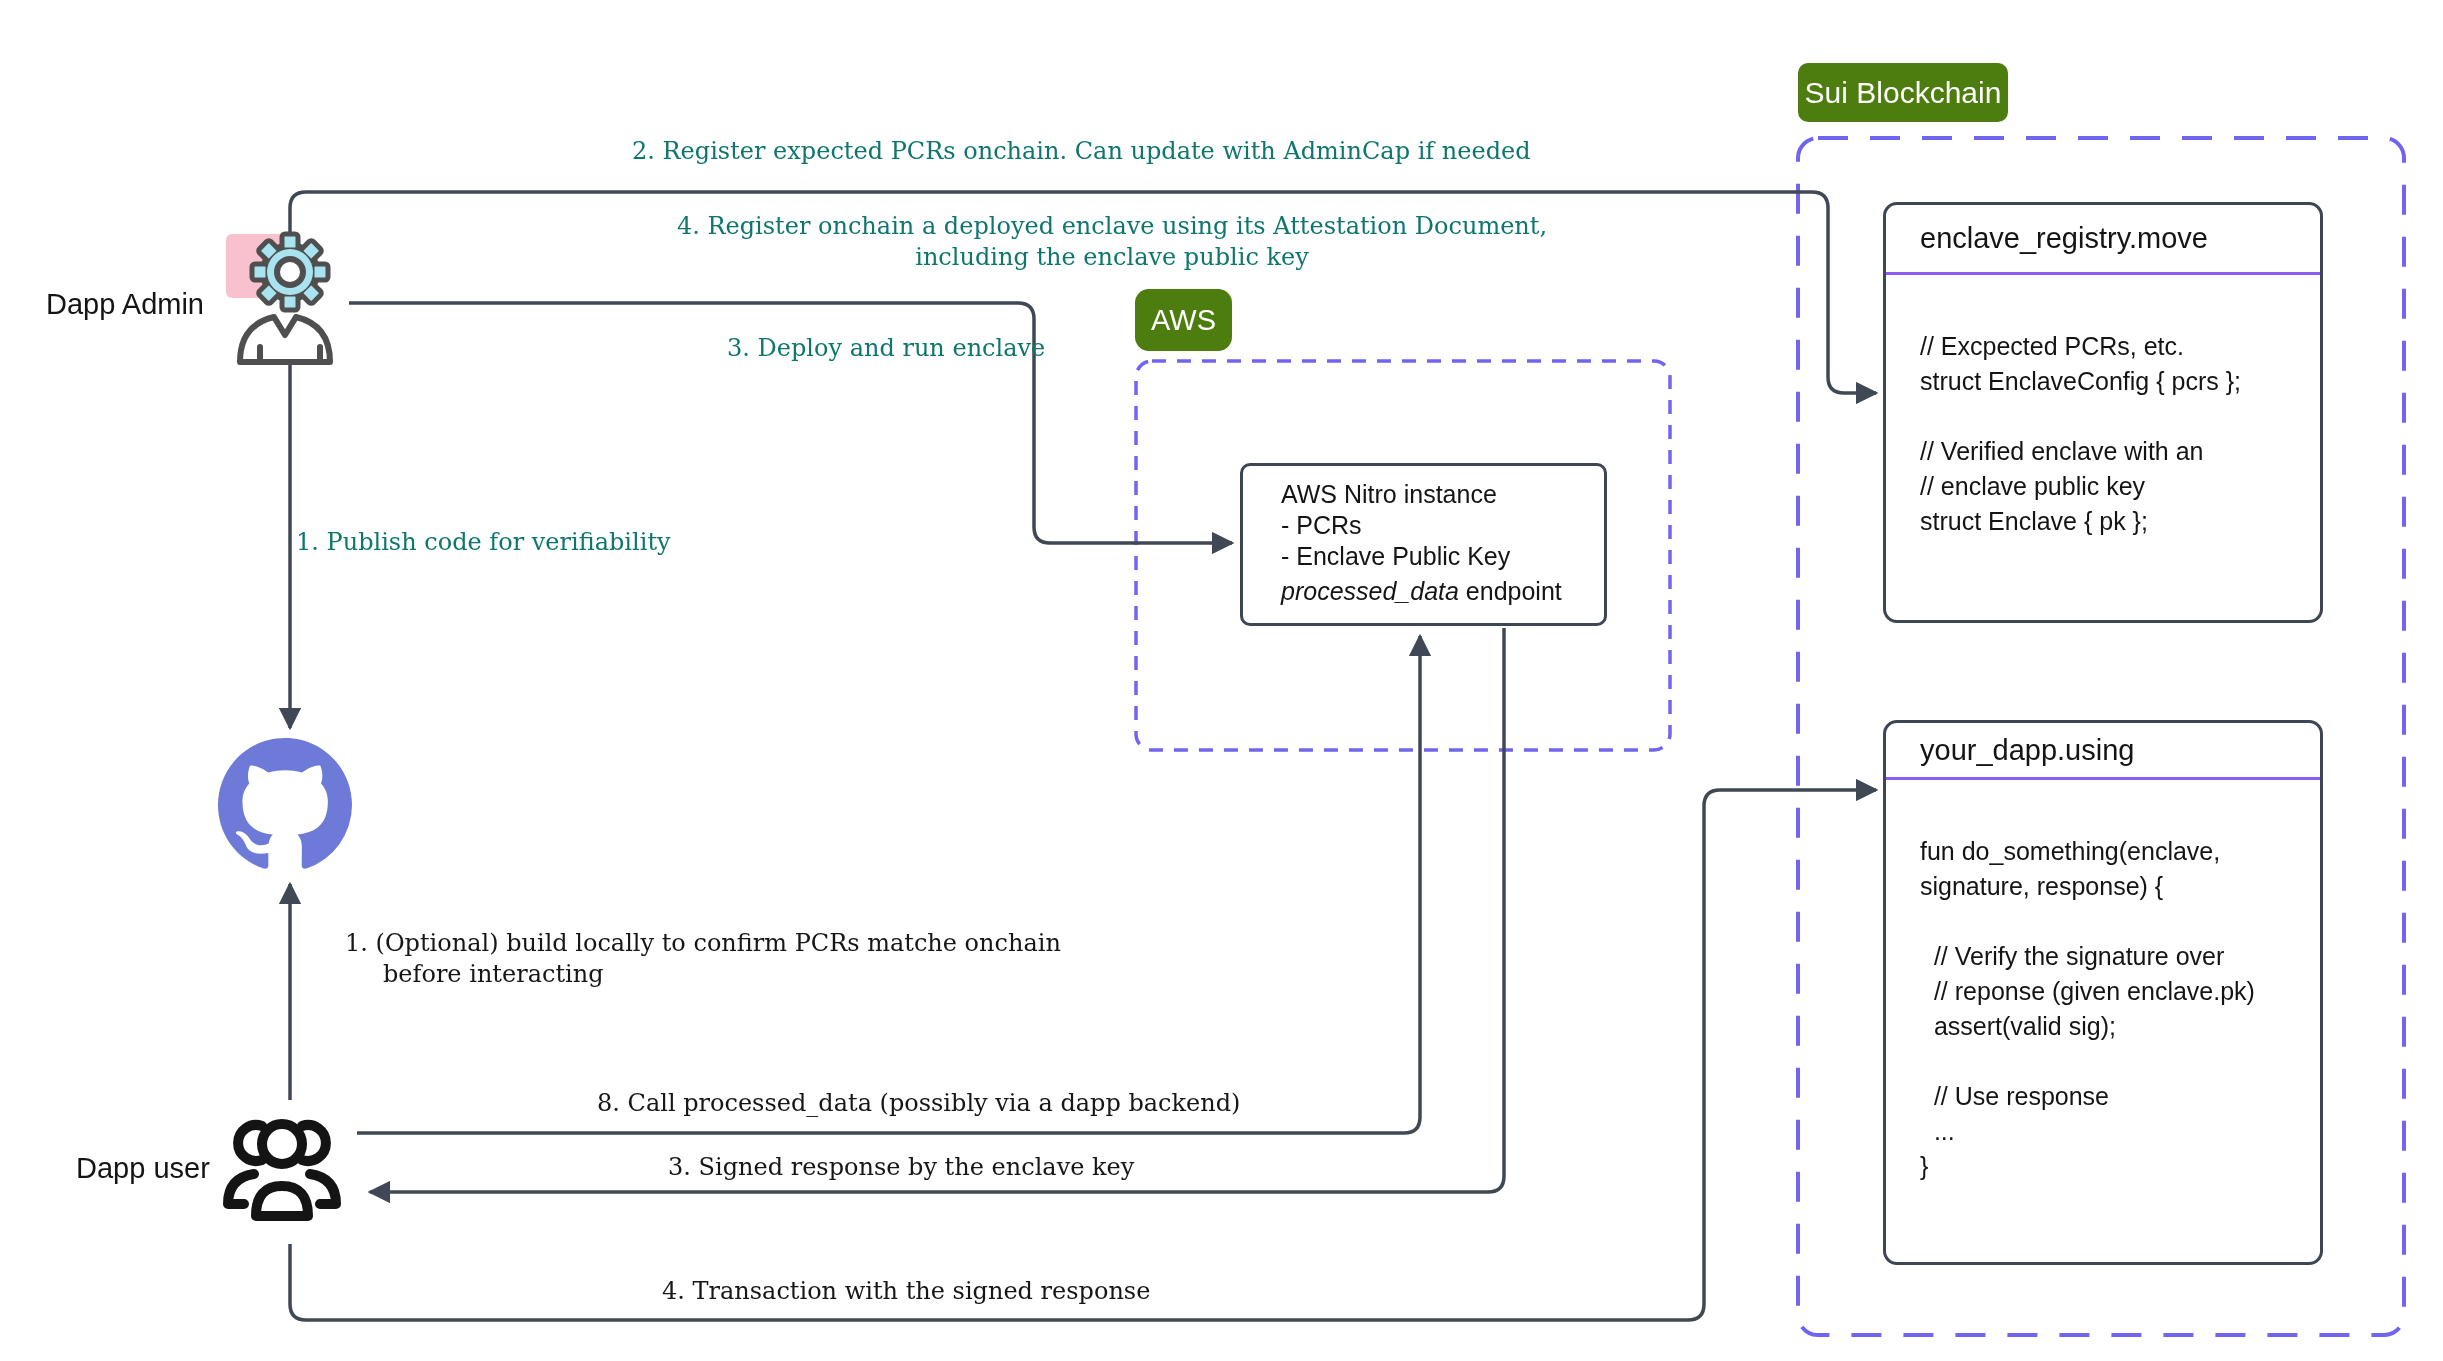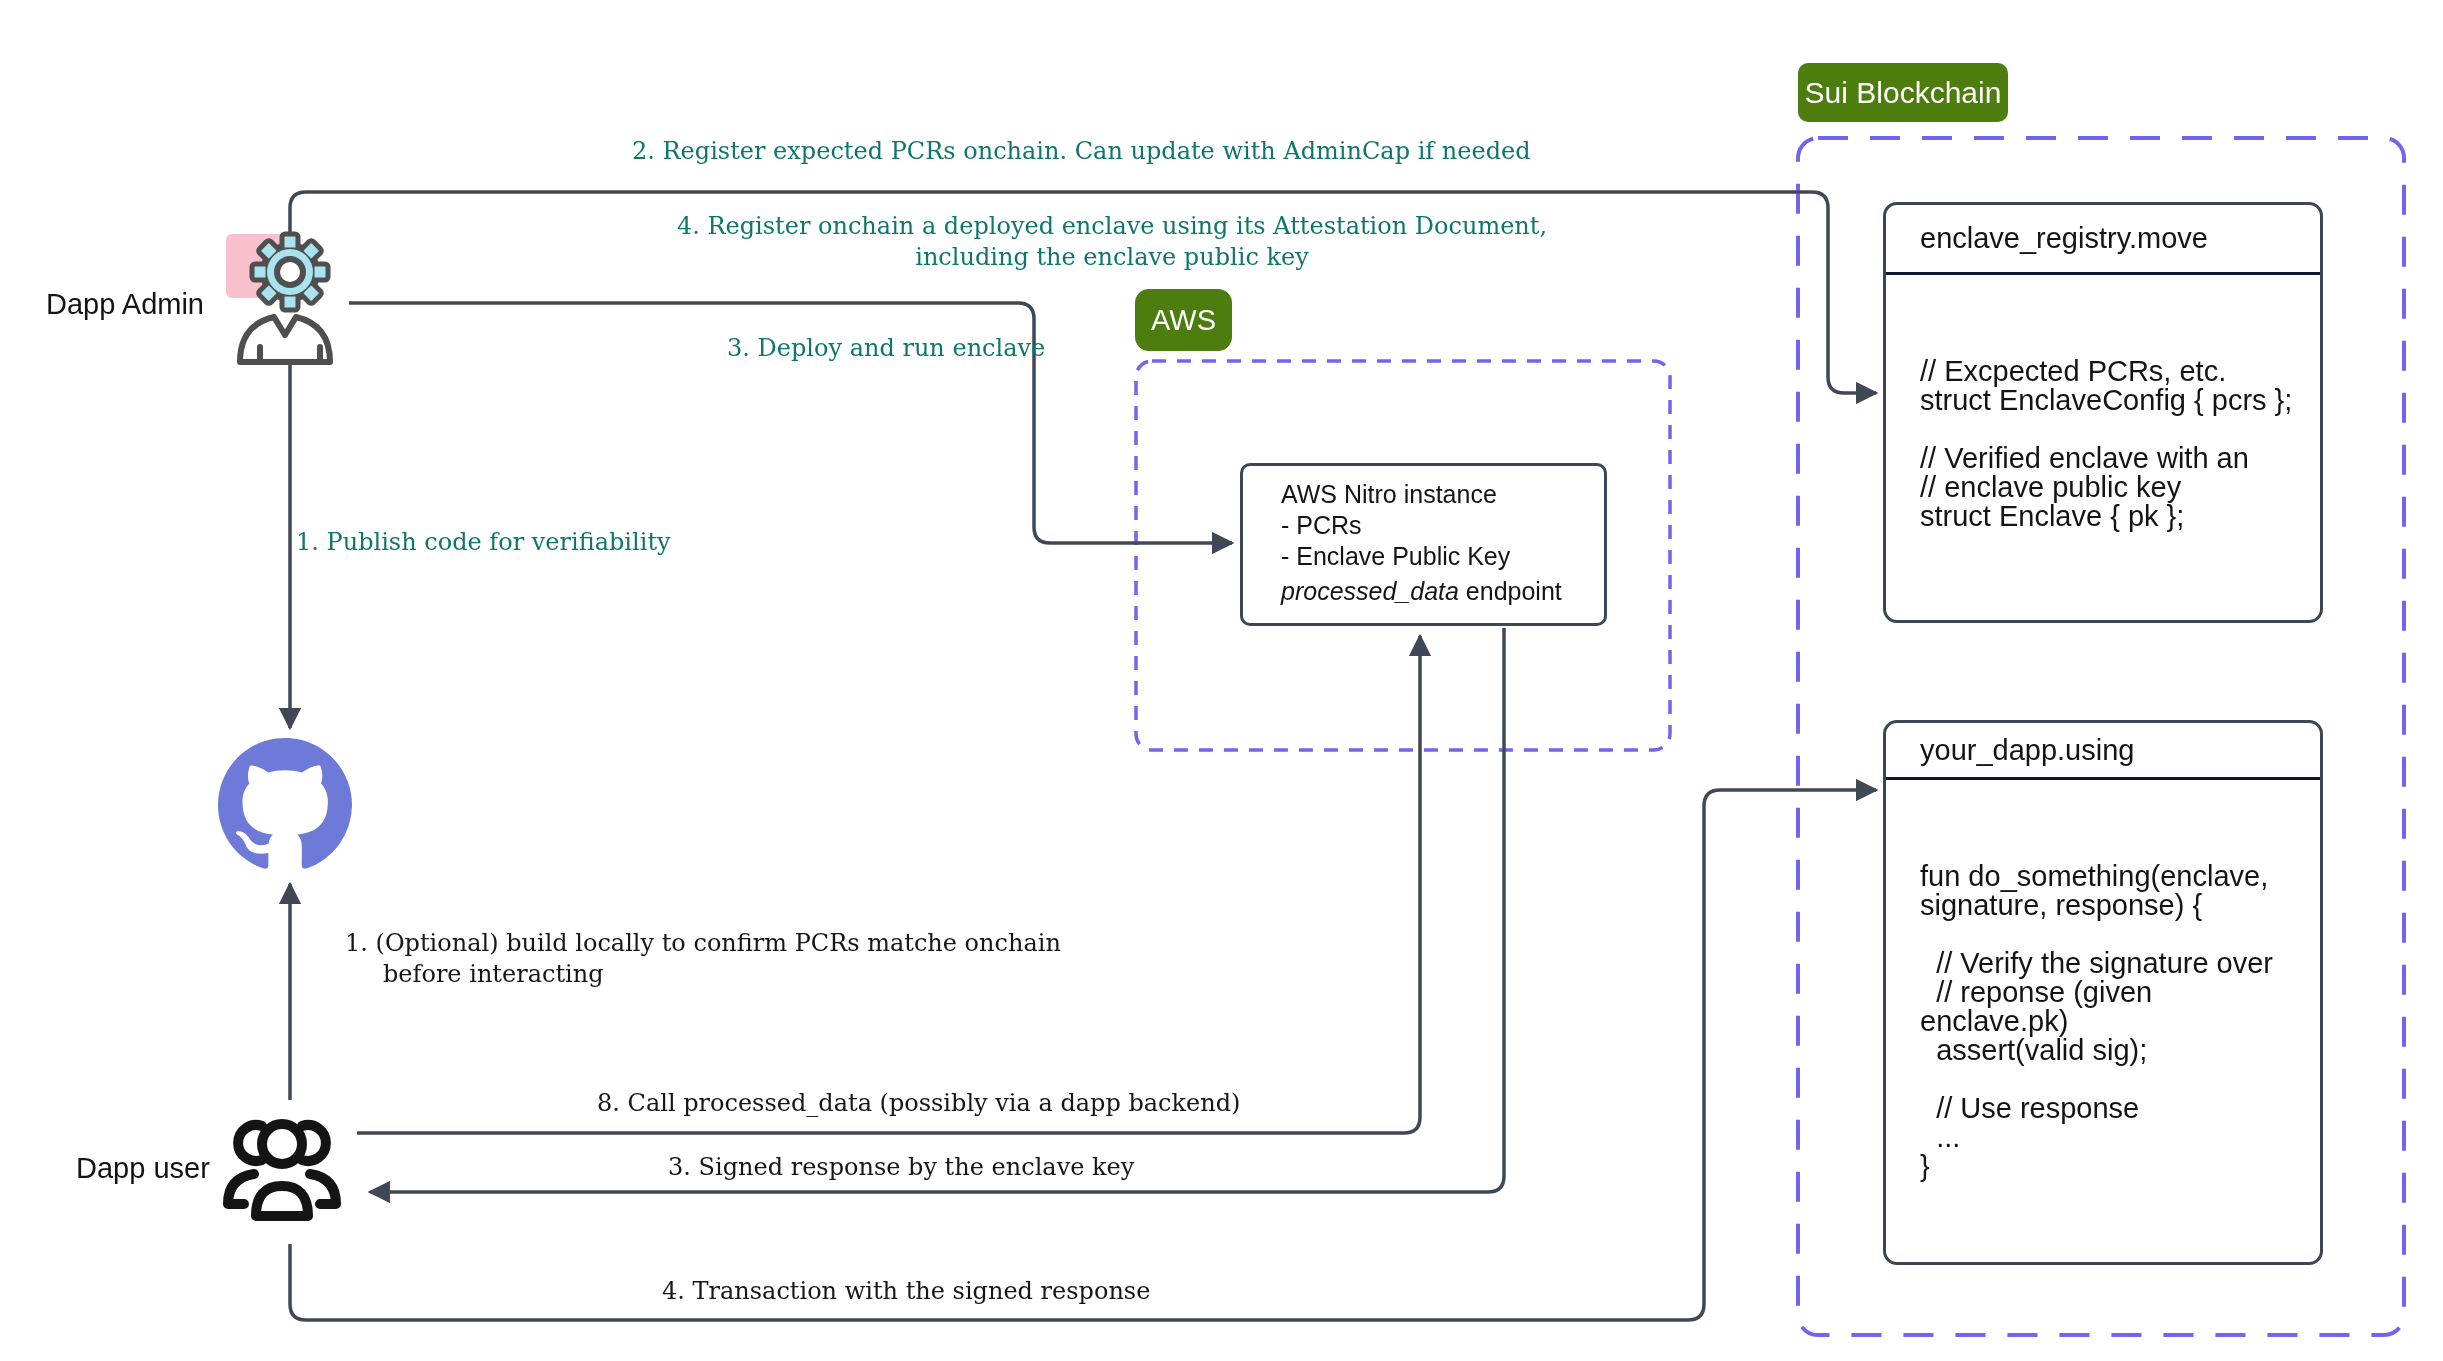--- a/index.html
+++ b/index.html
@@ -19,22 +19,22 @@
 
   
   .badge{position:absolute;background:#4d7c0f;color:#fff;display:flex;
          align-items:center;justify-content:center;
          font-family:"Liberation Sans",sans-serif;}
   .badge.sui{left:1798px;top:63px;width:210px;height:59px;border-radius:10px;font-size:30px;}
   .badge.aws{left:1135px;top:289px;width:97px;height:62px;border-radius:14px;font-size:29px;}
 
   
   .node{position:absolute;background:#fff;border:3px solid #3d4654;border-radius:14px;box-sizing:border-box;}
-  .node .node-title{font-size:29px;border-bottom:3px solid #0f172a;display:flex;align-items:center;padding:0 0 0 34px;}
-  .node .node-code{font-size:29px;line-height:29px;white-space:pre-wrap;padding:82px 20px 0 34px;}
+  .node .node-title{font-size:29px;border-bottom:3px solid #8b5cf6;display:flex;align-items:center;padding:0 0 0 34px;}
+  .node .node-code{font-size:25px;line-height:35px;white-space:pre-wrap;padding:54px 20px 0 34px;}
 
   .nitro{left:1240px;top:463px;width:367px;height:163px;border-radius:10px;}
   .nitro-inner{padding:13px 10px 0 38px;font-size:25px;line-height:31px;}
   .nitro-endpoint{margin-top:4px;}
   .italic{font-style:italic;}
 
   .registry{left:1883px;top:202px;width:440px;height:421px;}
   .registry .node-title{height:67px;}
   .dapp{left:1883px;top:720px;width:440px;height:545px;}
   .dapp .node-title{height:54px;}

